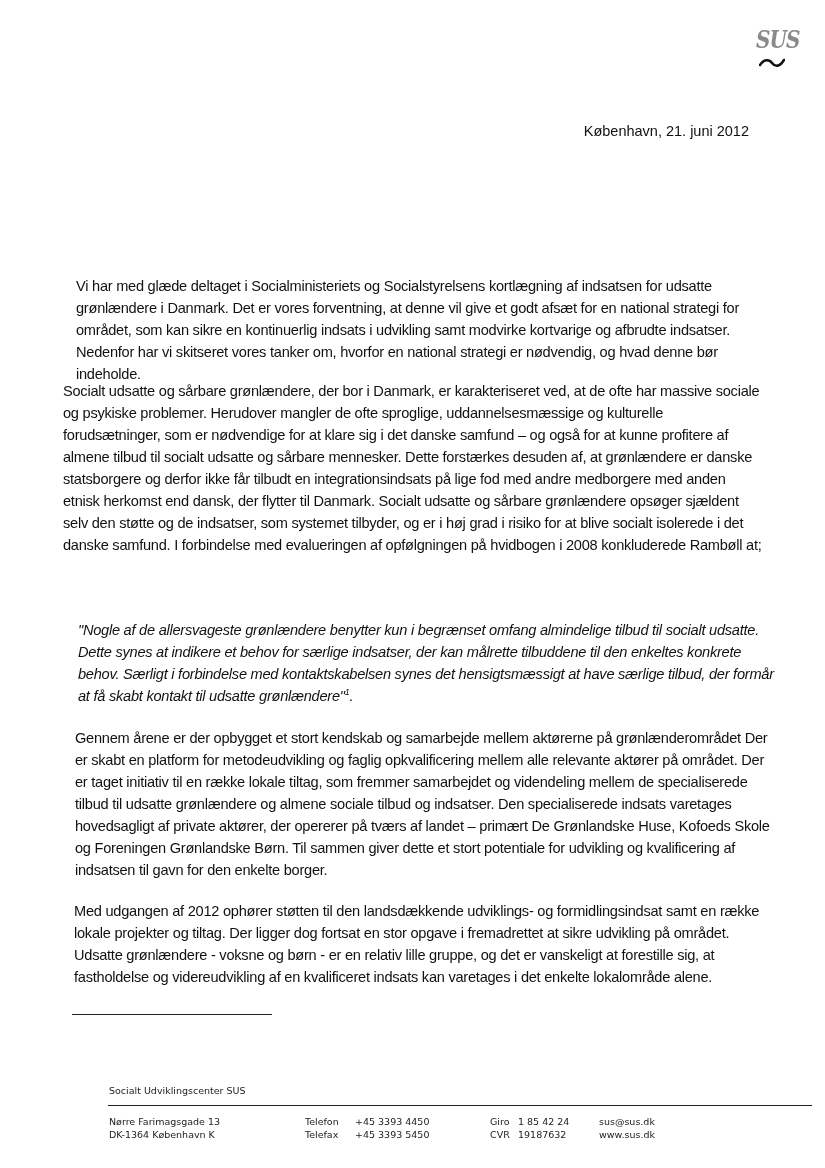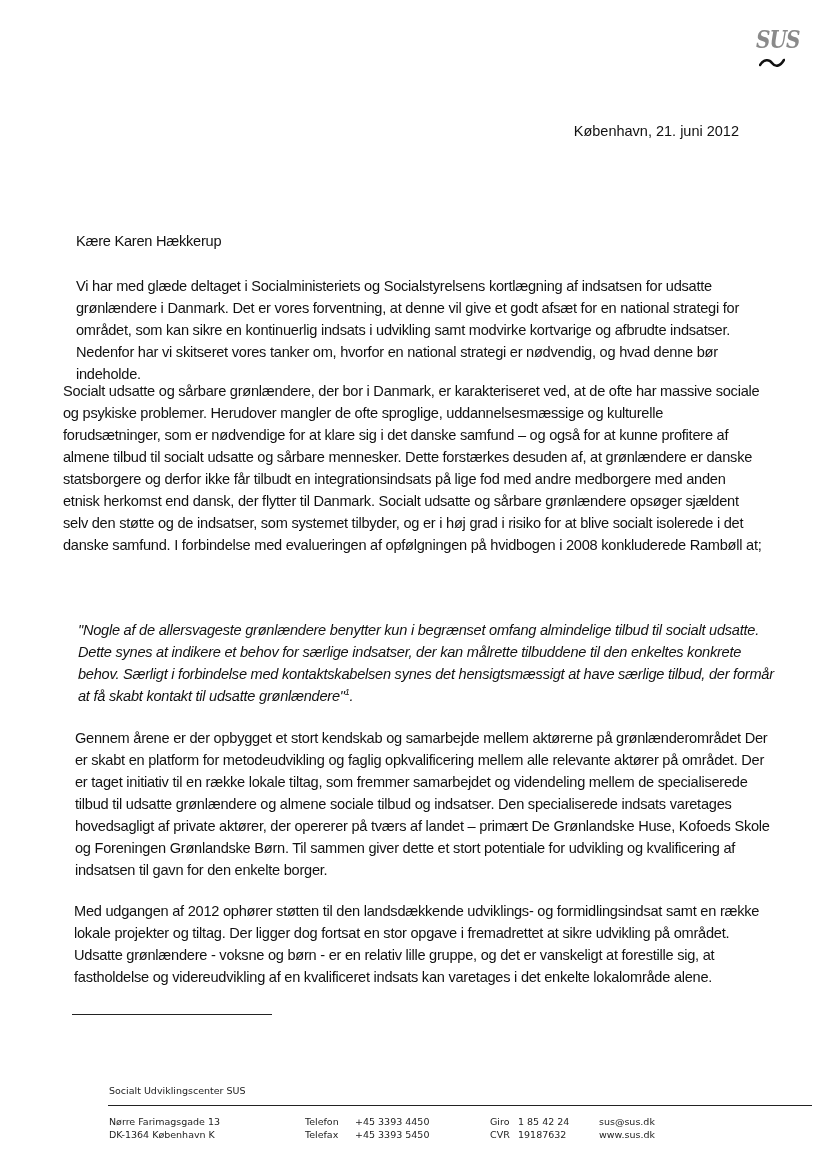--- a/index.html
+++ b/index.html
@@ -40,21 +40,21 @@
       font-style: italic;
       transform: scaleY(1.2);
     }
     .logo-tilde {
       position: absolute;
       left: 3px;
       top: 30px;
     }
     .date {
       position: absolute;
-      right: 86px;
+      right: 76px;
       top: 123px;
       font-size: 14.5px;
       white-space: nowrap;
     }
     .body-text {
       position: absolute;
       left: 76px;
       width: 700px;
       font-size: 14.6px;
       line-height: 22px;
@@ -130,21 +130,20 @@
 
   <div class="logo">
     <span class="logo-text">SUS</span>
     <svg class="logo-tilde" width="26" height="10" viewBox="0 0 26 10">
       <path d="M1 7 C5 1, 10 1, 13 5 S21 9, 25 2" stroke="#111" stroke-width="2.6" fill="none" stroke-linecap="round"></path>
     </svg>
   </div>
 
   <div class="date">København, 21. juni 2012</div>
 
-  <div class="body-text salutation">Kære Karen Hækkerup</div>
 
   <div class="body-text p1">Vi har med glæde deltaget i Socialministeriets og Socialstyrelsens kortlægning af indsatsen for udsatte grønlændere i Danmark. Det er vores forventning, at denne vil give et godt afsæt for en national strategi for området, som kan sikre en kontinuerlig indsats i udvikling samt modvirke kortvarige og afbrudte indsatser. Nedenfor har vi skitseret vores tanker om, hvorfor en national strategi er nødvendig, og hvad denne bør indeholde.</div>
 
   <div class="body-text p2">Socialt udsatte og sårbare grønlændere, der bor i Danmark, er karakteriseret ved, at de ofte har massive sociale og psykiske problemer. Herudover mangler de ofte sproglige, uddannelsesmæssige og kulturelle forudsætninger, som er nødvendige for at klare sig i det danske samfund – og også for at kunne profitere af almene tilbud til socialt udsatte og sårbare mennesker. Dette forstærkes desuden af, at grønlændere er danske statsborgere og derfor ikke får tilbudt en integrationsindsats på lige fod med andre medborgere med anden etnisk herkomst end dansk, der flytter til Danmark. Socialt udsatte og sårbare grønlændere opsøger sjældent selv den støtte og de indsatser, som systemet tilbyder, og er i høj grad i risiko for at blive socialt isolerede i det danske samfund. I forbindelse med evalueringen af opfølgningen på hvidbogen i 2008 konkluderede Rambøll at;</div>
 
   <div class="body-text quote"><span>"Nogle af de allersvageste grønlændere benytter kun i begrænset omfang almindelige tilbud til socialt udsatte. Dette synes at indikere et behov for særlige indsatser, der kan målrette tilbuddene til den enkeltes konkrete behov. Særligt i forbindelse med kontaktskabelsen synes det hensigtsmæssigt at have særlige tilbud, der formår at få skabt kontakt til udsatte grønlændere"</span><sup>1</sup><span>.</span></div>
 
   <div class="body-text p3">Gennem årene er der opbygget et stort kendskab og samarbejde mellem aktørerne på grønlænderområdet Der er skabt en platform for metodeudvikling og faglig opkvalificering mellem alle relevante aktører på området. Der er taget initiativ til en række lokale tiltag, som fremmer samarbejdet og videndeling mellem de specialiserede tilbud til udsatte grønlændere og almene sociale tilbud og indsatser. Den specialiserede indsats varetages hovedsagligt af private aktører, der opererer på tværs af landet – primært De Grønlandske Huse, Kofoeds Skole og Foreningen Grønlandske Børn. Til sammen giver dette et stort potentiale for udvikling og kvalificering af indsatsen til gavn for den enkelte borger.</div>
 
   <div class="body-text p4">Med udgangen af 2012 ophører støtten til den landsdækkende udviklings- og formidlingsindsat samt en række lokale projekter og tiltag. Der ligger dog fortsat en stor opgave i fremadrettet at sikre udvikling på området. Udsatte grønlændere - voksne og børn - er en relativ lille gruppe, og det er vanskeligt at forestille sig, at fastholdelse og videreudvikling af en kvalificeret indsats kan varetages i det enkelte lokalområde alene.</div>

